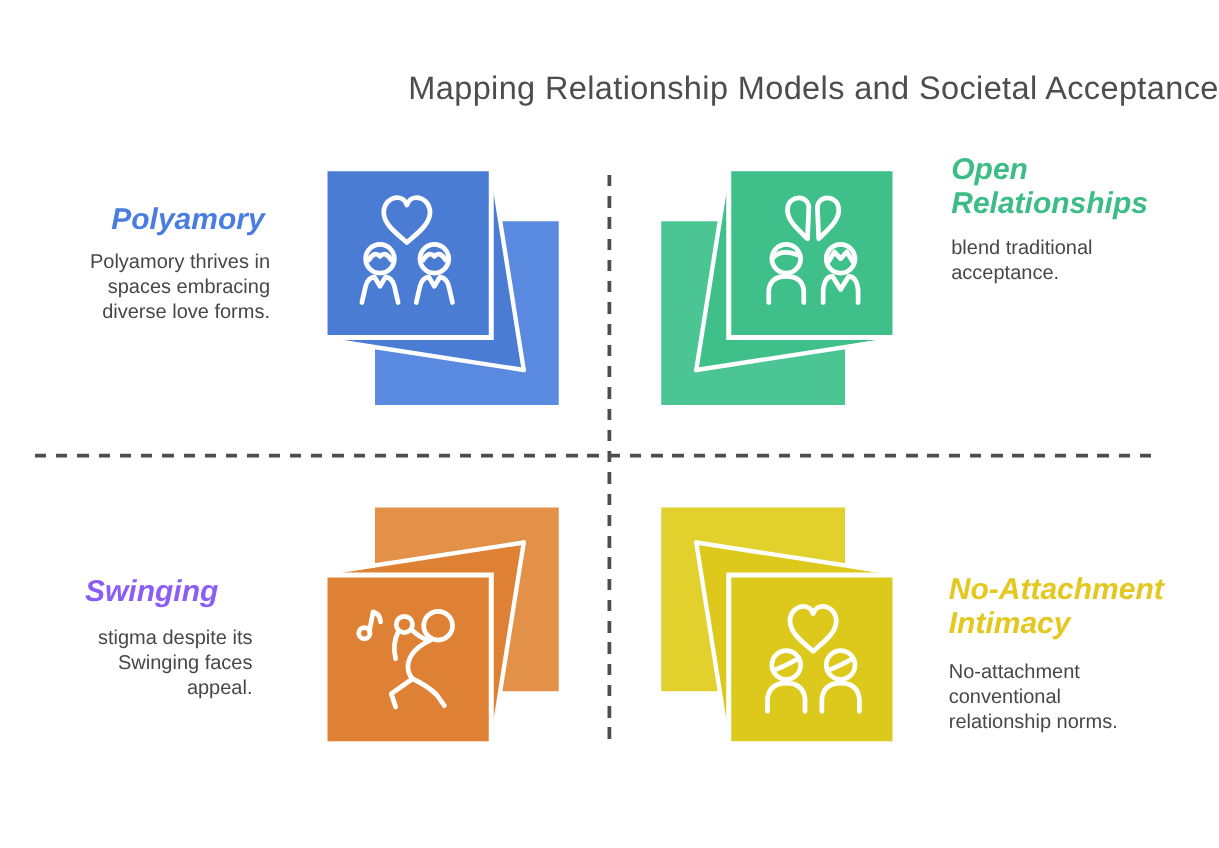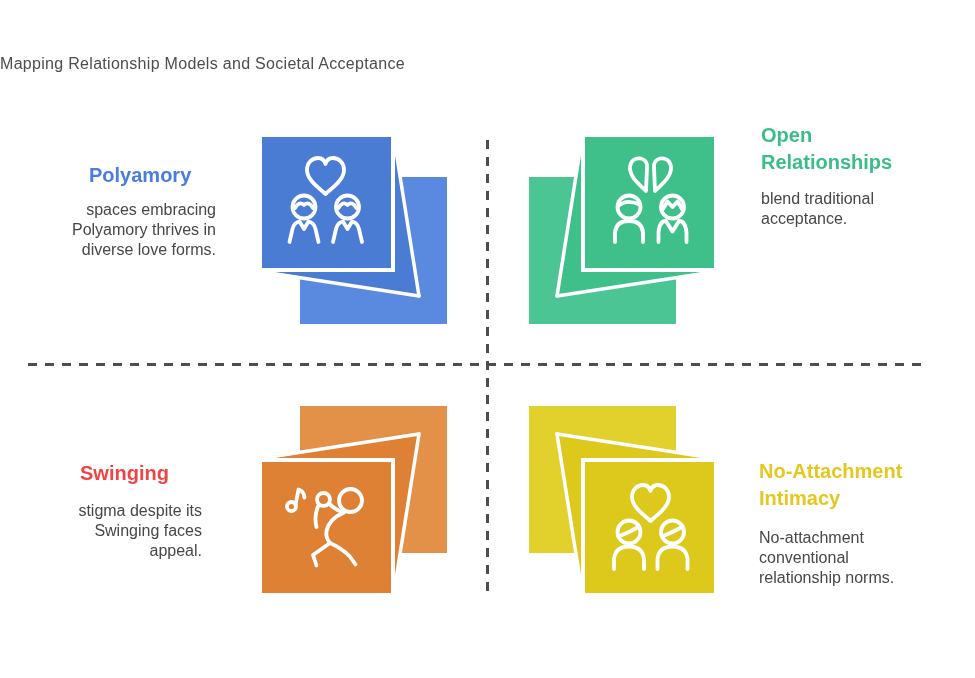--- a/index.html
+++ b/index.html
@@ -1,20 +1,20 @@
 <!DOCTYPE html>
 <html><head>
 <meta charset="utf-8">
 <style>
   html,body{margin:0;padding:0;background:#ffffff;}
   body{font-family:"Liberation Sans", sans-serif;}
   #stage{position:relative;width:975px;height:678px;background:#fff;overflow:hidden;}
-  .title{position:absolute;top:55px;left:0;width:100%;text-align:left;
-         font-size:16px;color:#4d4d4d;letter-spacing:.3px;font-weight:400;}
-  .q-heading{position:absolute;font-size:20px;font-weight:bold;line-height:27px;}
+  .title{position:absolute;top:55px;left:0;width:100%;text-align:right;
+         font-size:26px;color:#4d4d4d;letter-spacing:.3px;font-weight:400;}
+  .q-heading{position:absolute;font-size:24px;font-weight:bold;line-height:27px;font-style:italic;}
   .q-para{position:absolute;font-size:16px;line-height:20px;color:#474747;}
   .q-para div{white-space:nowrap;}
   .align-r{text-align:right;}
   .align-l{text-align:left;}
   .cube{position:absolute;width:190px;height:193px;}
   .axis{position:absolute;}
   .axis-h{height:3px;background:repeating-linear-gradient(90deg,#4d4d4d 0 9px,transparent 9px 17px);}
   .axis-v{width:3px;background:repeating-linear-gradient(180deg,#4d4d4d 0 9px,transparent 9px 17px);}
   .icon-lines{fill:none;stroke:#ffffff;stroke-width:3.8;stroke-linecap:round;stroke-linejoin:round;}
   .cube-edge{stroke:#ffffff;stroke-width:3.5;stroke-linecap:round;}
@@ -26,22 +26,22 @@
 
   <div class="title">Mapping Relationship Models and Societal Acceptance</div>
 
   <div class="axis axis-h" style="left:28px;top:363px;width:897px;"></div>
   <div class="axis axis-v" style="left:486px;top:140px;height:452px;"></div>
 
   <div class="q-heading" style="left: 65px; top: 162px; color: rgb(74, 125, 224); margin-left: 24px;">
     <span>Polyamory</span>
   </div>
   <div class="q-para align-r" style="left:46px;top:200px;width:170px;">
+    <div>Polyamory thrives in</div>
     <div>spaces embracing</div>
-    <div>Polyamory thrives in</div>
     <div>diverse love forms.</div>
   </div>
 
   <svg class="cube" style="left:258px;top:133px;" viewBox="0 0 190 193">
     <g>
       <rect x="42" y="44" width="147" height="147" fill="#5a89e0"></rect>
       <polygon points="135,4 161,163 135,137" fill="#4a7cd4"></polygon>
       <polygon points="3,137 135,137 161,163" fill="#4a7cd4"></polygon>
       <line class="cube-edge" x1="136" y1="5" x2="161" y2="163"></line>
       <line class="cube-edge" x1="5" y1="139" x2="161" y2="163"></line>
@@ -81,21 +81,21 @@
       <path d="M 72,58 C 79,51 88,44 88,35 C 88,27.5 82,24.5 77,25.5 C 73,26.5 70.5,30 71,34.5 C 71.3,42 71.7,50 72,58 Z"></path>
       <circle cx="46" cy="74" r="11.5"></circle>
       <path d="M 35.5,73 Q 43,65.5 56.5,71.5"></path>
       <circle cx="89.5" cy="74" r="11.5"></circle>
       <path d="M 80,76 L 84.5,68.5 L 89.5,74 L 94.5,68.5 L 99,76"></path>
       <path d="M 32,109 L 32,99.5 Q 33,88 46,88 Q 59,88 60,99.5 L 60,109"></path>
       <path d="M 75.5,109 L 75.5,99.5 Q 76.5,88 83,88 L 89.5,98.5 L 96,88 Q 102.5,88 103.5,99.5 L 103.5,109"></path>
     </g>
   </svg>
 
-  <div class="q-heading" style="left: 68px; top: 460px; color: #ef4444; margin-left: 12px;">
+  <div class="q-heading" style="left: 68px; top: 460px; color: #8b5cf6;">
     <span>Swinging</span>
   </div>
   <div class="q-para align-r" style="left:42px;top:501px;width:160px;">
     <div>stigma despite its</div>
     <div>Swinging faces</div>
     <div>appeal.</div>
   </div>
 
   <svg class="cube" style="left:258px;top:404px;" viewBox="0 0 190 193">
     <g transform="translate(0,193) scale(1,-1)">

